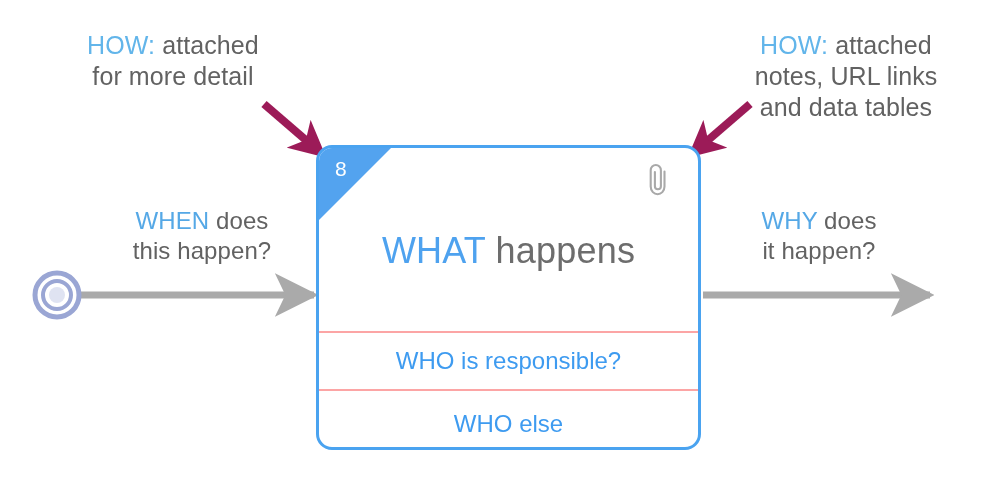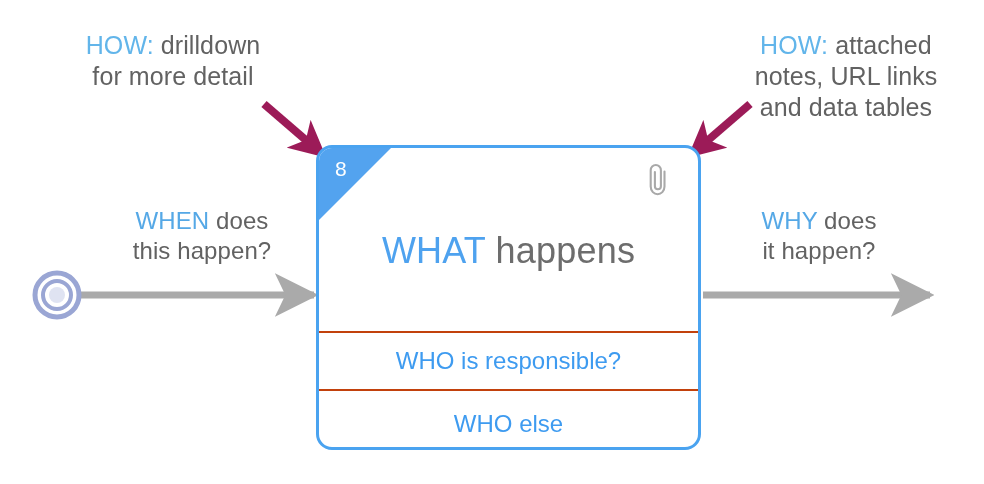--- a/index.html
+++ b/index.html
@@ -120,21 +120,21 @@
     color: #6d6d6d;
     letter-spacing: 0.2px;
     white-space: pre;
   }
   #card-title .kw { color: #4ea2ef; }
   .card-row {
     position: absolute;
     left: 0;
     width: 100%;
     box-sizing: border-box;
-    border-top: 2px solid #c2410c;
+    border-top: 2px solid #fca5a5;
     display: flex;
     align-items: center;
     justify-content: center;
     color: #3e9bf0;
     font-size: 24px;
   }
   #card-row-who { top: 183px; height: 58px; }
   #card-row-who-else { top: 241px; height: 68px; }
 </style>
 </head>
@@ -168,21 +168,21 @@
 
     <g>
       <line x1="264" y1="104" x2="322" y2="154" stroke="#9c1b58" stroke-width="8" marker-end="url(#magentahead)"></line>
     </g>
 
     <g>
       <line x1="750" y1="104" x2="692" y2="154" stroke="#9c1b58" stroke-width="8" marker-end="url(#magentahead)"></line>
     </g>
   </svg>
 
-  <div class="annot" id="annot-how-left"><span class="kw">HOW:</span><span> drilldown
+  <div class="annot" id="annot-how-left"><span class="kw">HOW:</span><span> attached
 for more detail</span></div>
 
   <div class="annot" id="annot-when"><span class="kw-strong">WHEN</span><span> does
 this happen?</span></div>
 
   <div class="annot" id="annot-how-right"><span class="kw">HOW:</span><span> attached
 notes, URL links
 and data tables</span></div>
 
   <div class="annot" id="annot-why"><span class="kw-strong">WHY</span><span> does

